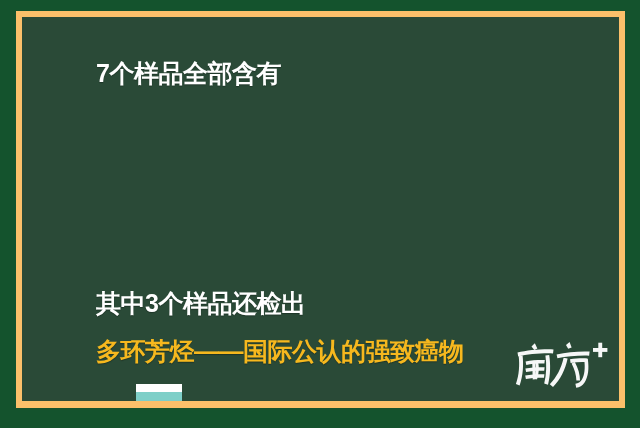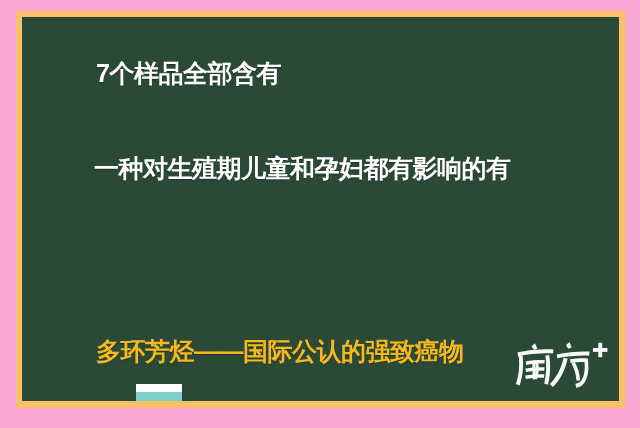--- a/index.html
+++ b/index.html
@@ -12,21 +12,21 @@
     height: 428px;
     overflow: hidden;
     font-family: "Liberation Sans", "DejaVu Sans", sans-serif;
   }
 
   
   #canvas {
     position: relative;
     width: 640px;
     height: 428px;
-    background: #f9a8d4;
+    background: #14532d;
   }
 
   
   #frame {
     position: absolute;
     left: 16px;
     top: 11px;
     width: 609px;
     height: 397px;
     background: #fbc06a;
@@ -107,23 +107,23 @@
 
   <div id="frame">
 
     <div id="board">
 
       <div id="text-block">
 
         <div class="line white l1">7个样品全部含有</div>
 
 
-        <div class="line white l3">一种对生殖期儿童和孕妇都有影响的有</div>
 
 
+        <div class="line white l5">其中3个样品还检出</div>
 
         <div class="line gold l6">多环芳烃——国际公认的强致癌物</div>
 
       </div>
 
       <div id="fragment">
         <div class="teal"></div>
       </div>
 
       <div id="watermark">

